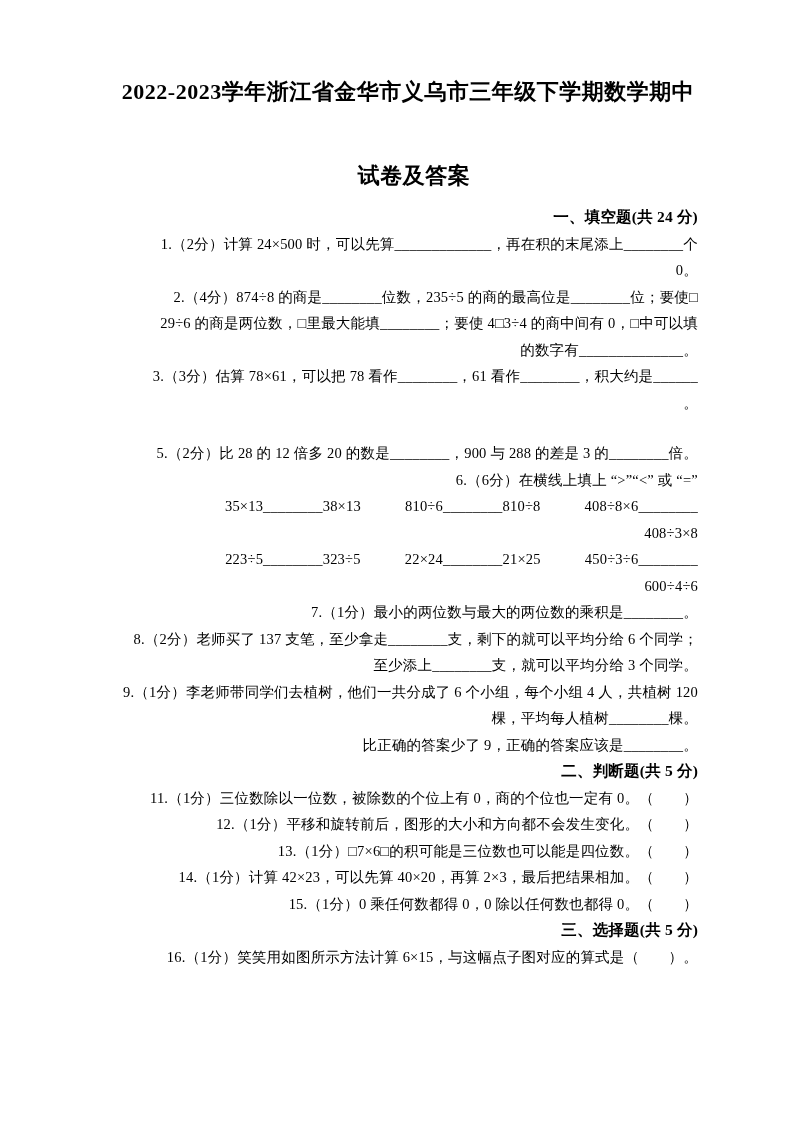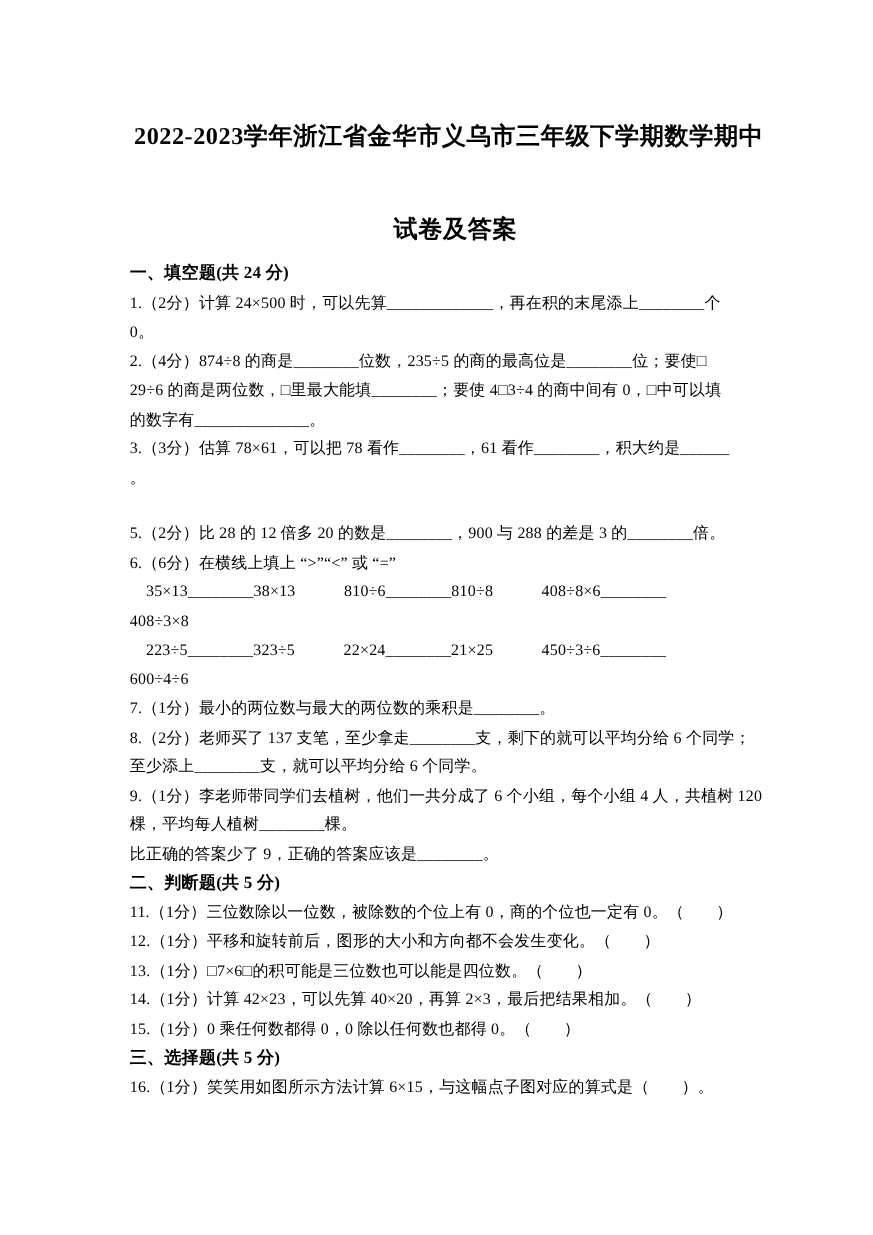--- a/index.html
+++ b/index.html
@@ -7,21 +7,21 @@
     padding: 0;
     background: #ffffff;
   }
   .page {
     position: relative;
     width: 794px;
     height: 1123px;
     background: #ffffff;
     color: #000000;
     box-sizing: border-box;
-    padding: 103px 96px 0 118px;
+    padding: 71px 96px 0 118px;
     overflow: hidden;
     font-family: "Liberation Serif", "DejaVu Serif", serif;
   }
   .title {
     text-align: center;
     font-weight: bold;
     font-size: 22px;
     line-height: 42px;
     letter-spacing: 0.5px;
     margin: 0;
@@ -29,20 +29,21 @@
   }
   .body-lines {
     margin-top: 7px;
   }
   .line {
     margin: 0;
     font-size: 14.5px;
     line-height: 26.5px;
     white-space: pre;
     letter-spacing: 0.2px;
+    text-align: right;
   }
   .heading {
     font-weight: bold;
     font-size: 15.5px;
   }
   .spacer {
     height: 24px;
   }
   .blankline {
     text-decoration-skip-ink: none;
@@ -67,21 +68,21 @@
     <p class="line">。</p>
     <p class="line spacer"></p>
     <p class="line blankline">5.（2分）比 28 的 12 倍多 20 的数是________，900 与 288 的差是 3 的________倍。</p>
     <p class="line">6.（6分）在横线上填上 “&gt;”“&lt;” 或 “=”</p>
     <p class="line blankline">　35×13________38×13　　　810÷6________810÷8　　　408÷8×6________</p>
     <p class="line">408÷3×8</p>
     <p class="line blankline">　223÷5________323÷5　　　22×24________21×25　　　450÷3÷6________</p>
     <p class="line">600÷4÷6</p>
     <p class="line blankline">7.（1分）最小的两位数与最大的两位数的乘积是________。</p>
     <p class="line blankline">8.（2分）老师买了 137 支笔，至少拿走________支，剩下的就可以平均分给 6 个同学；</p>
-    <p class="line blankline">至少添上________支，就可以平均分给 6 个同学。</p>
+    <p class="line blankline">至少添上________支，就可以平均分给 3 个同学。</p>
     <p class="line">9.（1分）李老师带同学们去植树，他们一共分成了 6 个小组，每个小组 4 人，共植树 120</p>
     <p class="line blankline">棵，平均每人植树________棵。</p>
     <p class="line blankline">比正确的答案少了 9，正确的答案应该是________。</p>
     <p class="line heading">二、判断题(共 5 分)</p>
     <p class="line">11.（1分）三位数除以一位数，被除数的个位上有 0，商的个位也一定有 0。（　　）</p>
     <p class="line">12.（1分）平移和旋转前后，图形的大小和方向都不会发生变化。（　　）</p>
     <p class="line">13.（1分）□7×6□的积可能是三位数也可以能是四位数。（　　）</p>
     <p class="line">14.（1分）计算 42×23，可以先算 40×20，再算 2×3，最后把结果相加。（　　）</p>
     <p class="line">15.（1分）0 乘任何数都得 0，0 除以任何数也都得 0。（　　）</p>
     <p class="line heading">三、选择题(共 5 分)</p>

